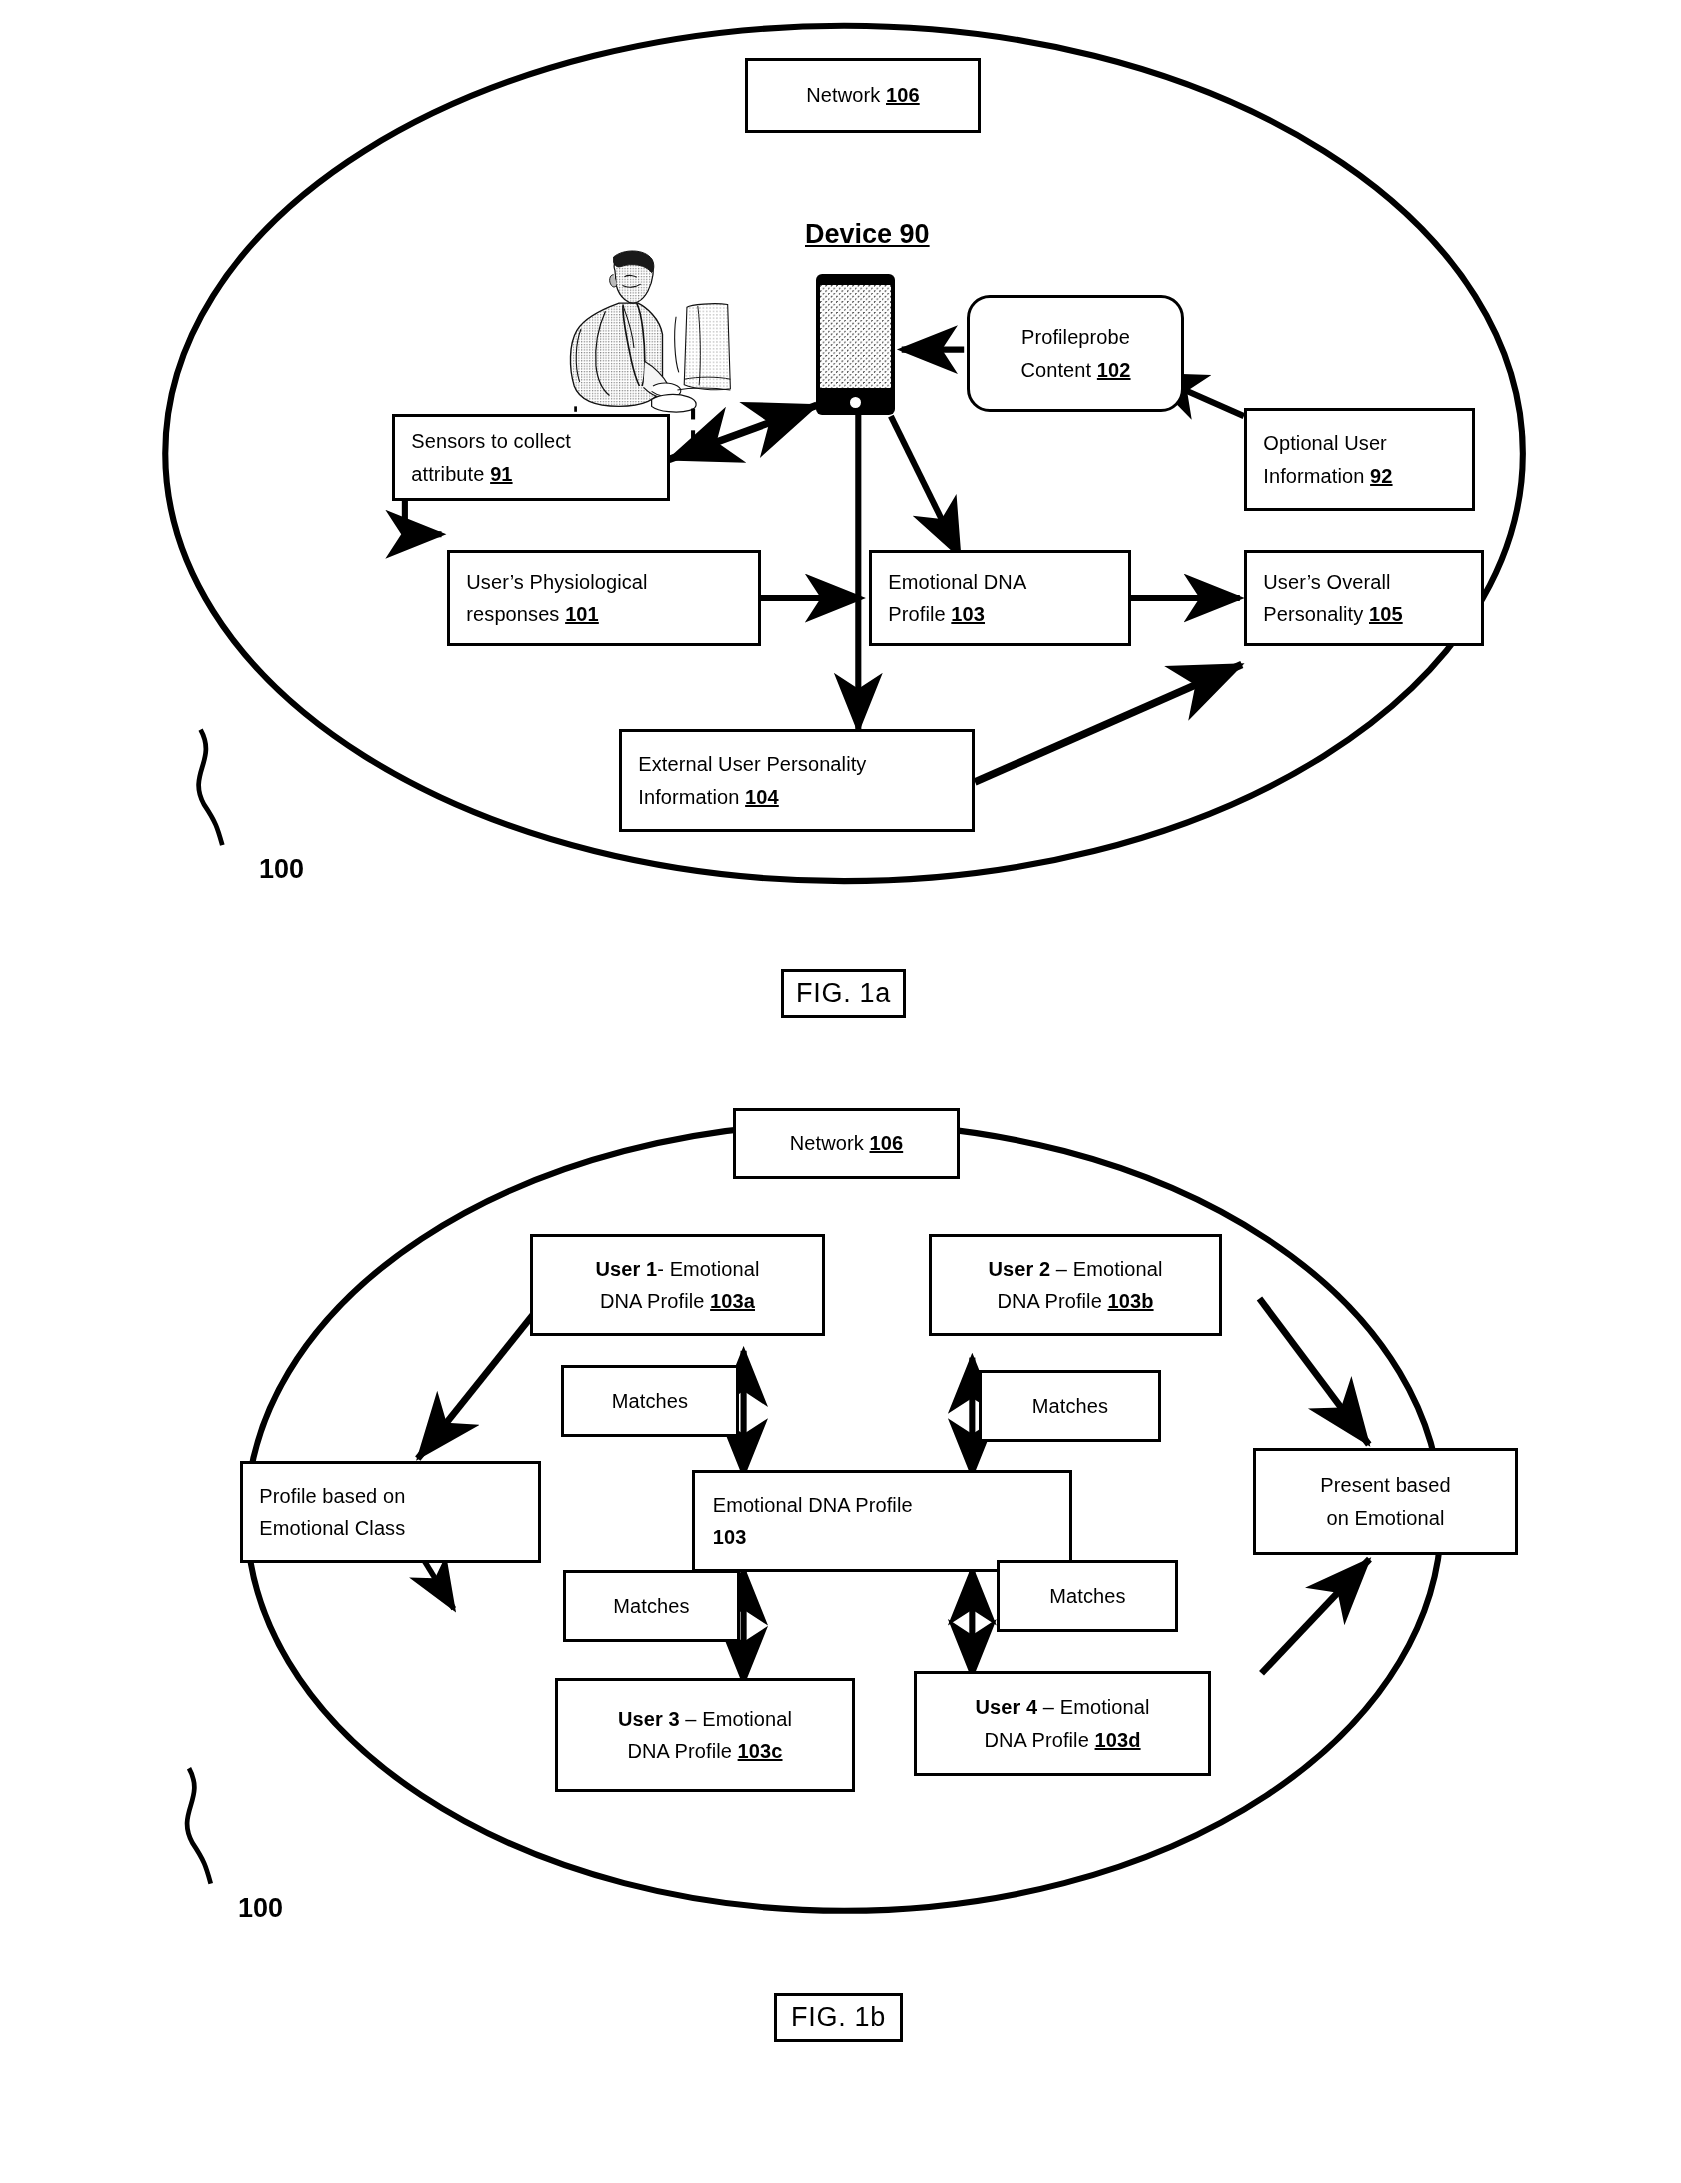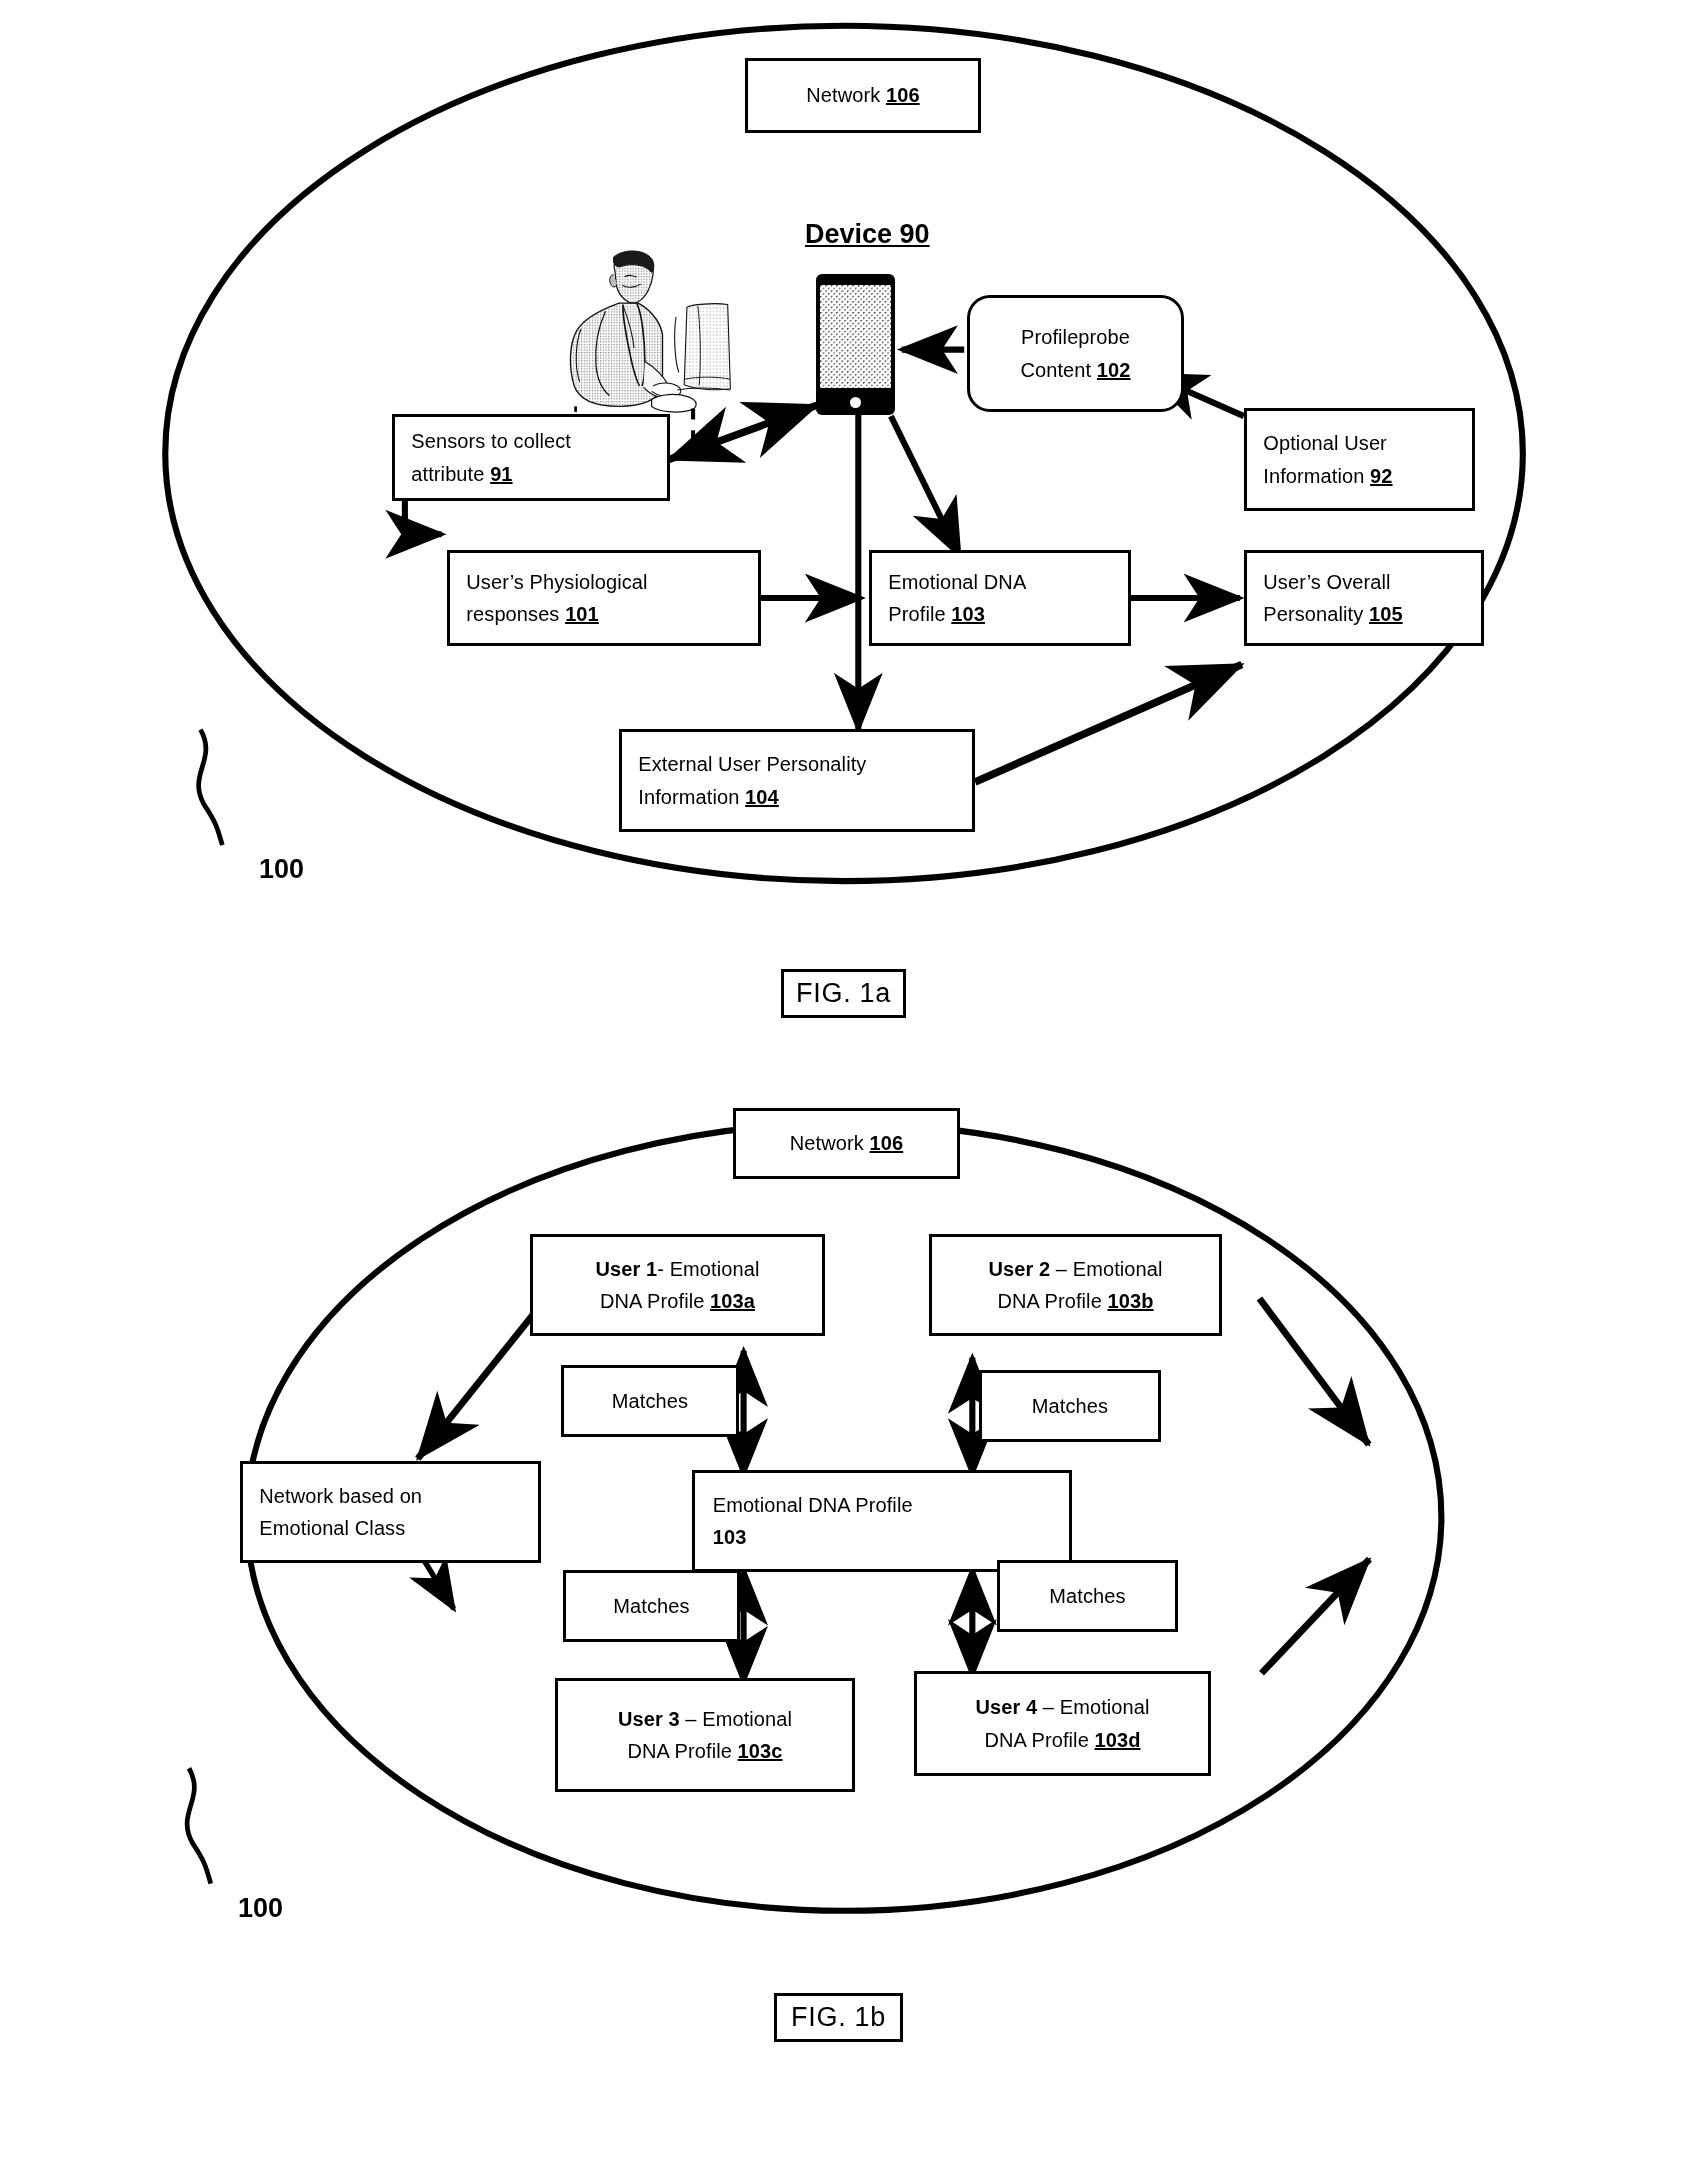--- a/index.html
+++ b/index.html
@@ -290,29 +290,33 @@
 
   <div class="node" style="left:561px; top:1365px; width:178px; height:72px;">
     <span class="ln">Matches</span>
   </div>
 
   <div class="node" style="left:979px; top:1370px; width:182px; height:72px;">
     <span class="ln">Matches</span>
   </div>
 
   <div class="node leftalign" style="left:240px; top:1461px; width:301px; height:102px; padding-left:16.3px;">
-    <span class="ln">Network based on</span>
+    <span class="ln">Profile based on</span>
     <span class="ln">Emotional Class</span>
   </div>
 
   <div class="node leftalign" style="left:692px; top:1470px; width:380px; height:102px; padding-left:17.7px;">
     <span class="ln">Emotional DNA Profile</span>
     <span class="ln numplain">103</span>
   </div>
 
+  <div class="node" style="left:1253px; top:1448px; width:265px; height:107px;">
+    <span class="ln">Present based</span>
+    <span class="ln">on Emotional</span>
+  </div>
 
   <div class="node" style="left:563px; top:1570px; width:177px; height:72px;">
     <span class="ln">Matches</span>
   </div>
 
   <div class="node" style="left:997px; top:1560px; width:181px; height:72px;">
     <span class="ln">Matches</span>
   </div>
 
   <div class="node" style="left:555px; top:1678px; width:300px; height:114px;">

